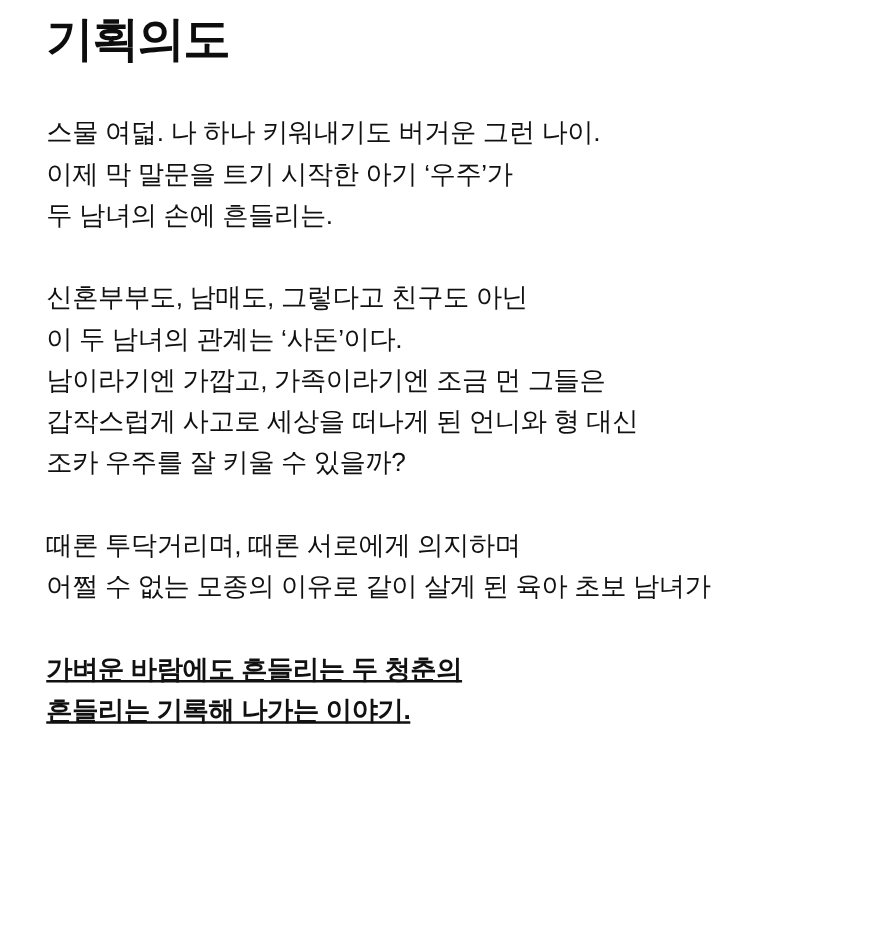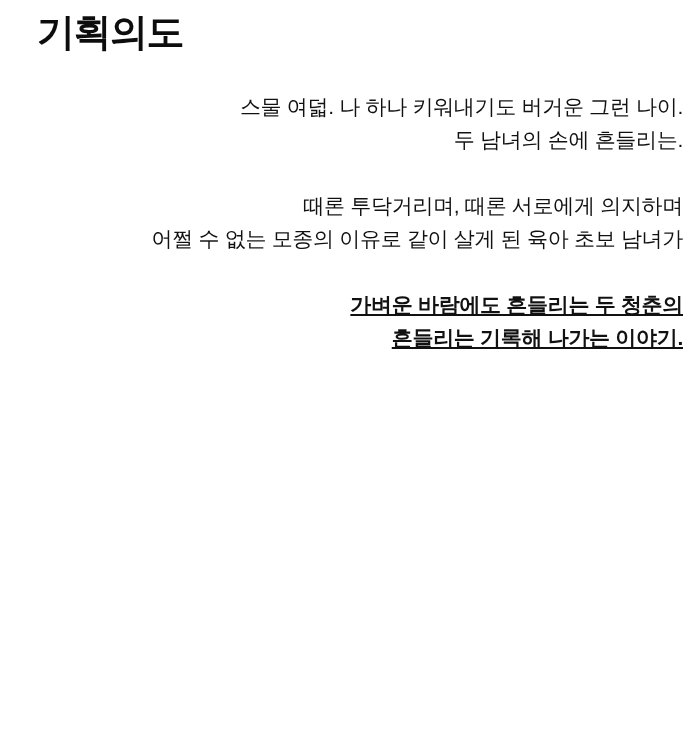--- a/index.html
+++ b/index.html
@@ -38,35 +38,42 @@
     letter-spacing: -0.3px;
     font-weight: 400;
   }
   .doc p.bold {
     font-weight: 700;
     text-decoration: underline;
   }
   .doc p .line {
     display: block;
     white-space: nowrap;
-    text-align: right;
   }
 </style>
 </head>
 <body>
 
 <main class="doc">
 
   <h1>기획의도</h1>
 
   <p>
     <span class="line">스물 여덟. 나 하나 키워내기도 버거운 그런 나이.</span>
+    <span class="line">이제 막 말문을 트기 시작한 아기 ‘우주’가</span>
     <span class="line">두 남녀의 손에 흔들리는.</span>
   </p>
 
+  <p>
+    <span class="line">신혼부부도, 남매도, 그렇다고 친구도 아닌</span>
+    <span class="line">이 두 남녀의 관계는 ‘사돈’이다.</span>
+    <span class="line">남이라기엔 가깝고, 가족이라기엔 조금 먼 그들은</span>
+    <span class="line">갑작스럽게 사고로 세상을 떠나게 된 언니와 형 대신</span>
+    <span class="line">조카 우주를 잘 키울 수 있을까?</span>
+  </p>
 
   <p>
     <span class="line">때론 투닥거리며, 때론 서로에게 의지하며</span>
     <span class="line">어쩔 수 없는 모종의 이유로 같이 살게 된 육아 초보 남녀가</span>
   </p>
 
   <p class="bold">
     <span class="line">가벼운 바람에도 흔들리는 두 청춘의</span>
     <span class="line">흔들리는 기록해 나가는 이야기.</span>
   </p>

